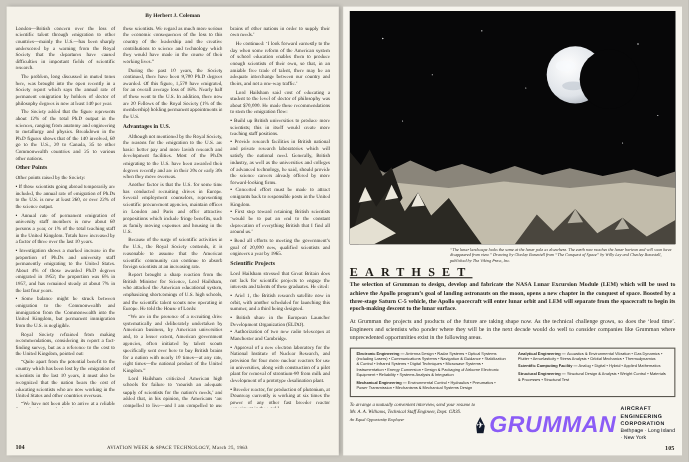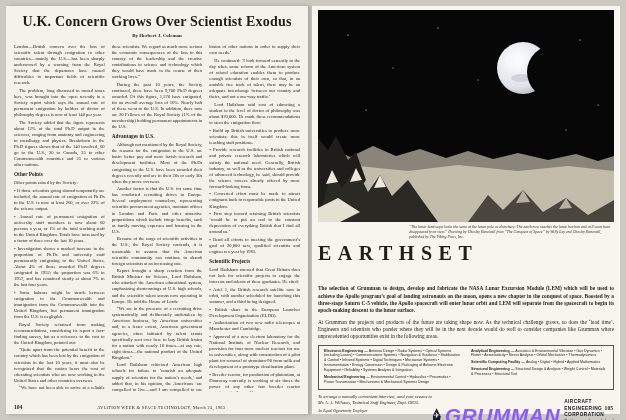--- a/index.html
+++ b/index.html
@@ -17,21 +17,21 @@
   .col p.bullet{text-indent:0;}
   .col p.bullet::before{content:"• ";font-weight:bold;}
   .colhead{font-weight:bold;font-size:5.3px;margin:3px 0 1.8px;text-align:left;}
   .pfoot{position:absolute;left:8px;right:8px;bottom:4px;display:flex;align-items:baseline;}
   .pagenum{font-weight:bold;font-size:5.6px;}
   .journal{flex:1;text-align:center;font-size:4.4px;letter-spacing:.3px;}
   
   .photo{width:296px;height:212px;background:#070708;}
   .photo svg{display:block;width:100%;height:100%;}
   .caption{margin:3px 0 2px auto;width:205px;font-size:3.9px;line-height:1.32;font-style:italic;color:#33302a;}
-  .headline{font-size:20px;font-weight:bold;letter-spacing:6.5px;margin:0 0 20px;}
+  .headline{font-size:11px;font-weight:bold;letter-spacing:6.5px;margin:0 0 2px;text-decoration:underline;}
   .adbody{font-size:5.3px;line-height:1.38;text-align:justify;margin:0 0 4px;}
   .adbody.lead{font-weight:bold;}
   .discbox{border:.8px solid #5a574f;padding:3px 5px;display:flex;gap:10px;margin:1px 0 4px;}
   .disccol{flex:1;font-family:"Liberation Sans",sans-serif;font-size:3.6px;line-height:1.35;}
   .disccol p{margin:0 0 2px;}
   .adfoot{display:flex;align-items:flex-start;margin-top:2px;}
   .interview{width:120px;font-style:italic;font-size:4.4px;line-height:1.35;}
   .interview .eoe{margin-top:3px;font-size:3.8px;}
   .logoblock{flex:1;display:flex;align-items:center;justify-content:flex-end;gap:4px;padding-top:5px;}
   .logomark{width:18px;height:15px;background:#121a2b;clip-path:polygon(0 55%,50% 0,100% 55%,85% 100%,15% 100%);display:flex;align-items:center;justify-content:center;color:#fff;font-size:8px;line-height:1;}
@@ -39,21 +39,20 @@
   .logosub{font-family:"Liberation Sans",sans-serif;font-size:4.8px;line-height:1.35;color:#15181f;}
   .logosub .l1{font-weight:bold;letter-spacing:.4px;}
   .pnright{position:absolute;right:7px;bottom:3px;font-size:5.6px;font-weight:bold;}
 </style>
 </head>
 <body>
 
 <div class="scan">
 
   <div class="page left">
-    <div class="title">U.K. Concern Grows Over Scientist Exodus</div>
     <div class="byline">By Herbert J. Coleman</div>
     <div class="columns">
       <div class="col" id="col1">
           <p class="para noind">London—British concern over the loss of scientific talent through emigration to other countries—mainly the U.S.—has been sharply underscored by a warning from the Royal Society that the departures have caused difficulties in important fields of scientific research.</p>
           <p class="para">The problem, long discussed in muted tones here, was brought into the open recently in a Society report which says the annual rate of permanent emigration by holders of doctor of philosophy degrees is now at least 140 per year.</p>
           <p class="para">The Society added that the figure represents about 12% of the total Ph.D output in the sciences, ranging from anatomy and engineering to metallurgy and physics. Breakdown in the Ph.D figures shows that of the 140 involved, 60 go to the U.S., 20 to Canada, 35 to other Commonwealth countries and 25 to various other nations.</p>
           <div class="colhead">Other Points</div>
           <p class="para noind">Other points raised by the Society:</p>
           <p class="bullet">If those scientists going abroad temporarily are included, the annual rate of emigration of Ph.Ds to the U.S. is now at least 260, or over 22% of the science output.</p>
           <p class="bullet">Annual rate of permanent emigration of university staff members is now about 60 persons a year, or 1% of the total teaching staff in the United Kingdom. Totals have increased by a factor of three over the last 10 years.</p>

